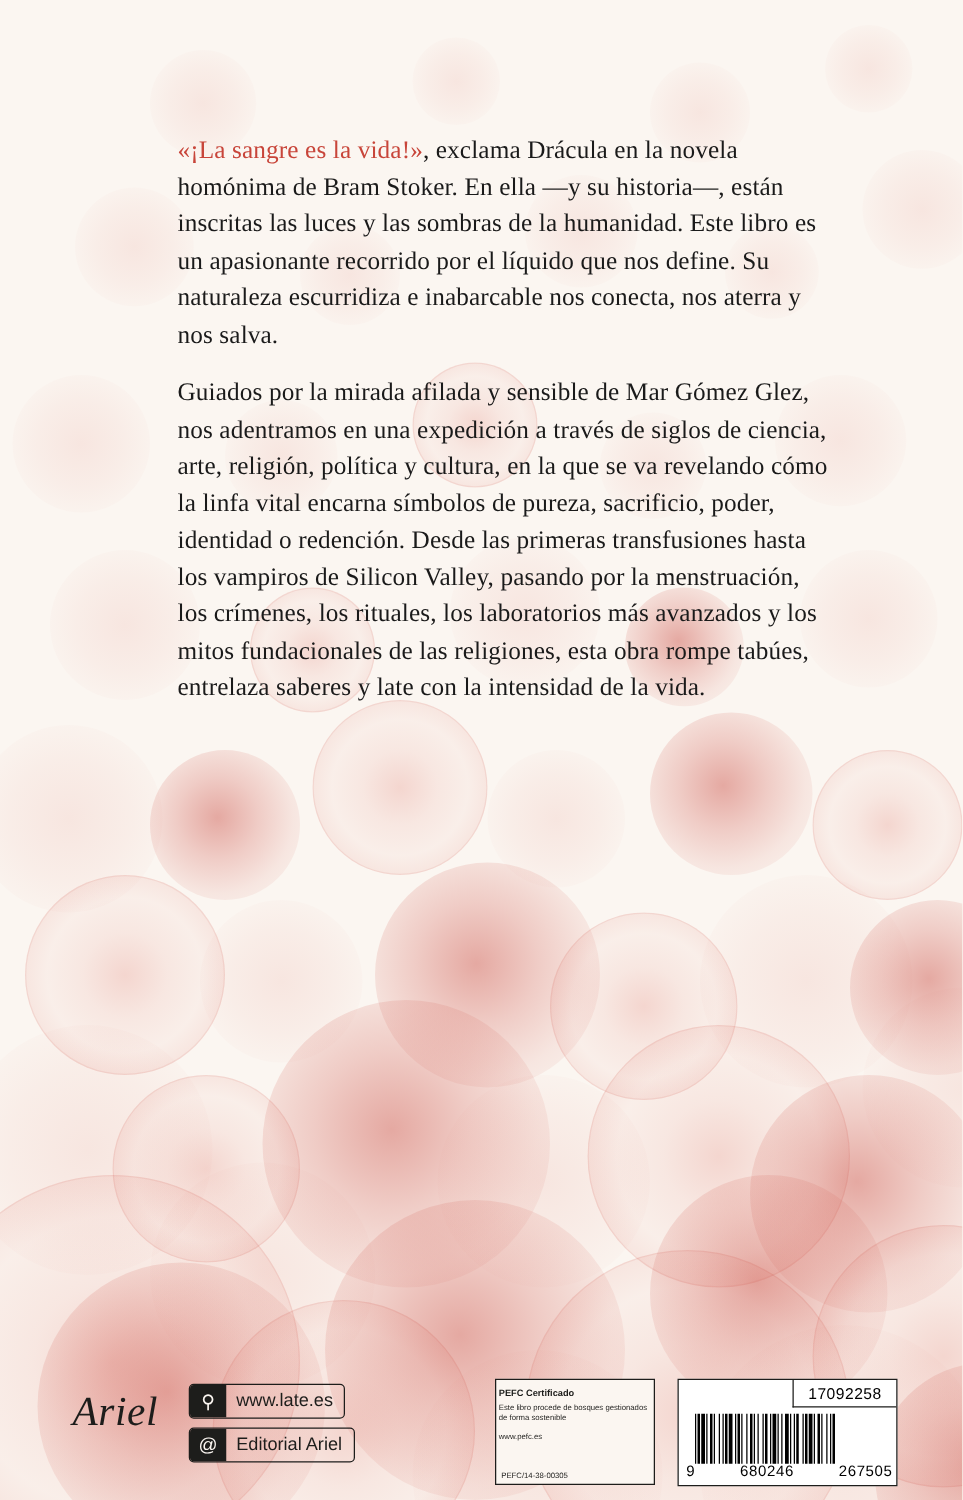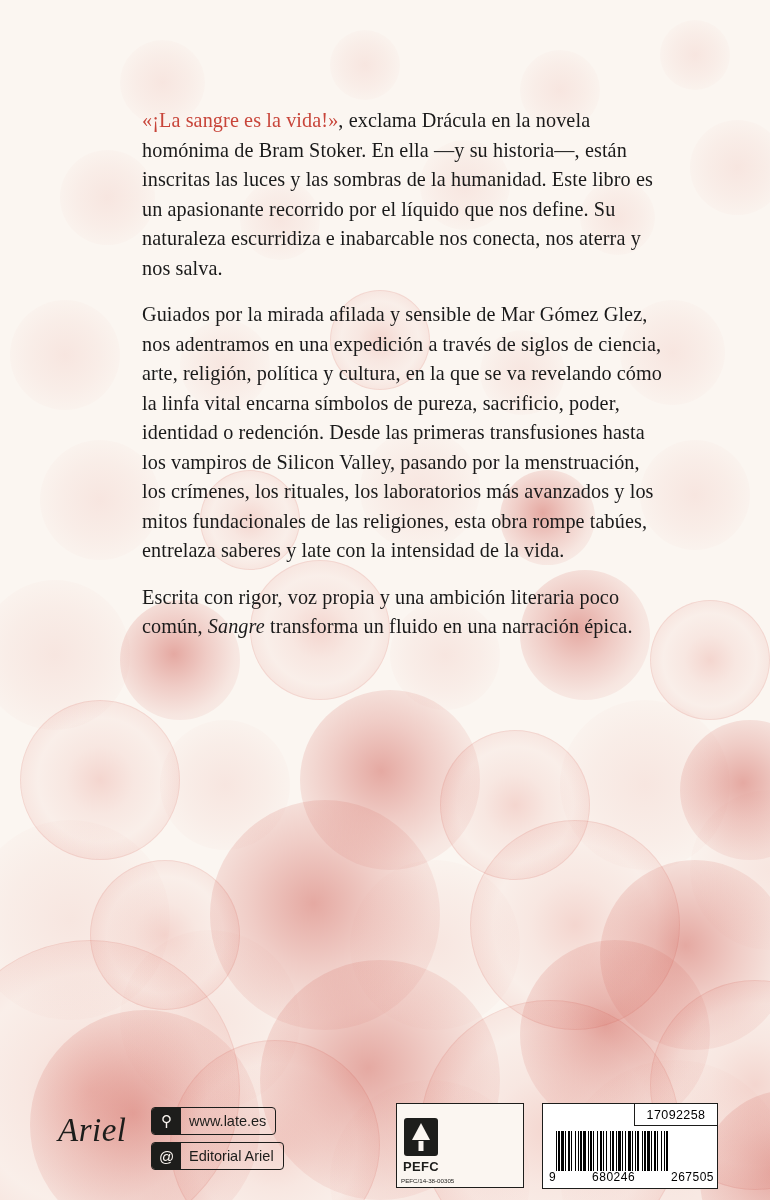--- a/index.html
+++ b/index.html
@@ -350,43 +350,41 @@
       <div class="cell pale" style="left:330px;top:30px;width:70px;height:70px;"></div>
       <div class="cell pale" style="left:520px;top:50px;width:80px;height:80px;"></div>
       <div class="cell pale" style="left:660px;top:20px;width:70px;height:70px;"></div>
     </div>
 
   <div id="blurb">
     <p>
       <span class="quote-red">«¡La sangre es la vida!»</span><span>, exclama Drácula en la novela homónima de Bram Stoker. En ella —y su historia—, están inscritas las luces y las sombras de la humanidad. Este libro es un apasionante recorrido por el líquido que nos define. Su naturaleza escurridiza e inabarcable nos conecta, nos aterra y nos salva.</span>
     </p>
     <p>Guiados por la mirada afilada y sensible de Mar Gómez Glez, nos adentramos en una expedición a través de siglos de ciencia, arte, religión, política y cultura, en la que se va revelando cómo la linfa vital encarna símbolos de pureza, sacrificio, poder, identidad o redención. Desde las primeras transfusiones hasta los vampiros de Silicon Valley, pasando por la menstruación, los crímenes, los rituales, los laboratorios más avanzados y los mitos fundacionales de las religiones, esta obra rompe tabúes, entrelaza saberes y late con la intensidad de la vida.</p>
-    <p>
-      <span>Escrita con rigor, voz propia y una ambición literaria poco común, </span><span class="ital">Sangre</span><span> transforma un fluido en una narración épica.</span>
-    </p>
   </div>
 
   <div id="footer">
 
     <div id="imprint">Ariel</div>
 
     <div class="contact-box" id="web-box">
       <span class="badge">⚲</span>
       <span class="txt">www.late.es</span>
     </div>
 
     <div class="contact-box" id="social-box">
       <span class="badge">@</span>
       <span class="txt">Editorial Ariel</span>
     </div>
 
     <div id="pefc">
-      <div class="logo">
-        <div class="tree"></div>
-        <div class="pefc-word">PEFC</div>
+      <div class="info">
+        <div class="t1">PEFC Certificado</div>
+        <div class="t2">Este libro procede de bosques gestionados de forma sostenible</div>
+        <div class="t3">www.pefc.es</div>
       </div>
       <div class="code">PEFC/14-38-00305</div>
     </div>
 
     <div id="barcode-box">
       <div id="isbn-top">17092258</div>
       <div id="bars">
           <i style="width:1px"></i>
           <i style="width:1px;background:transparent"></i>
           <i style="width:2px"></i>

